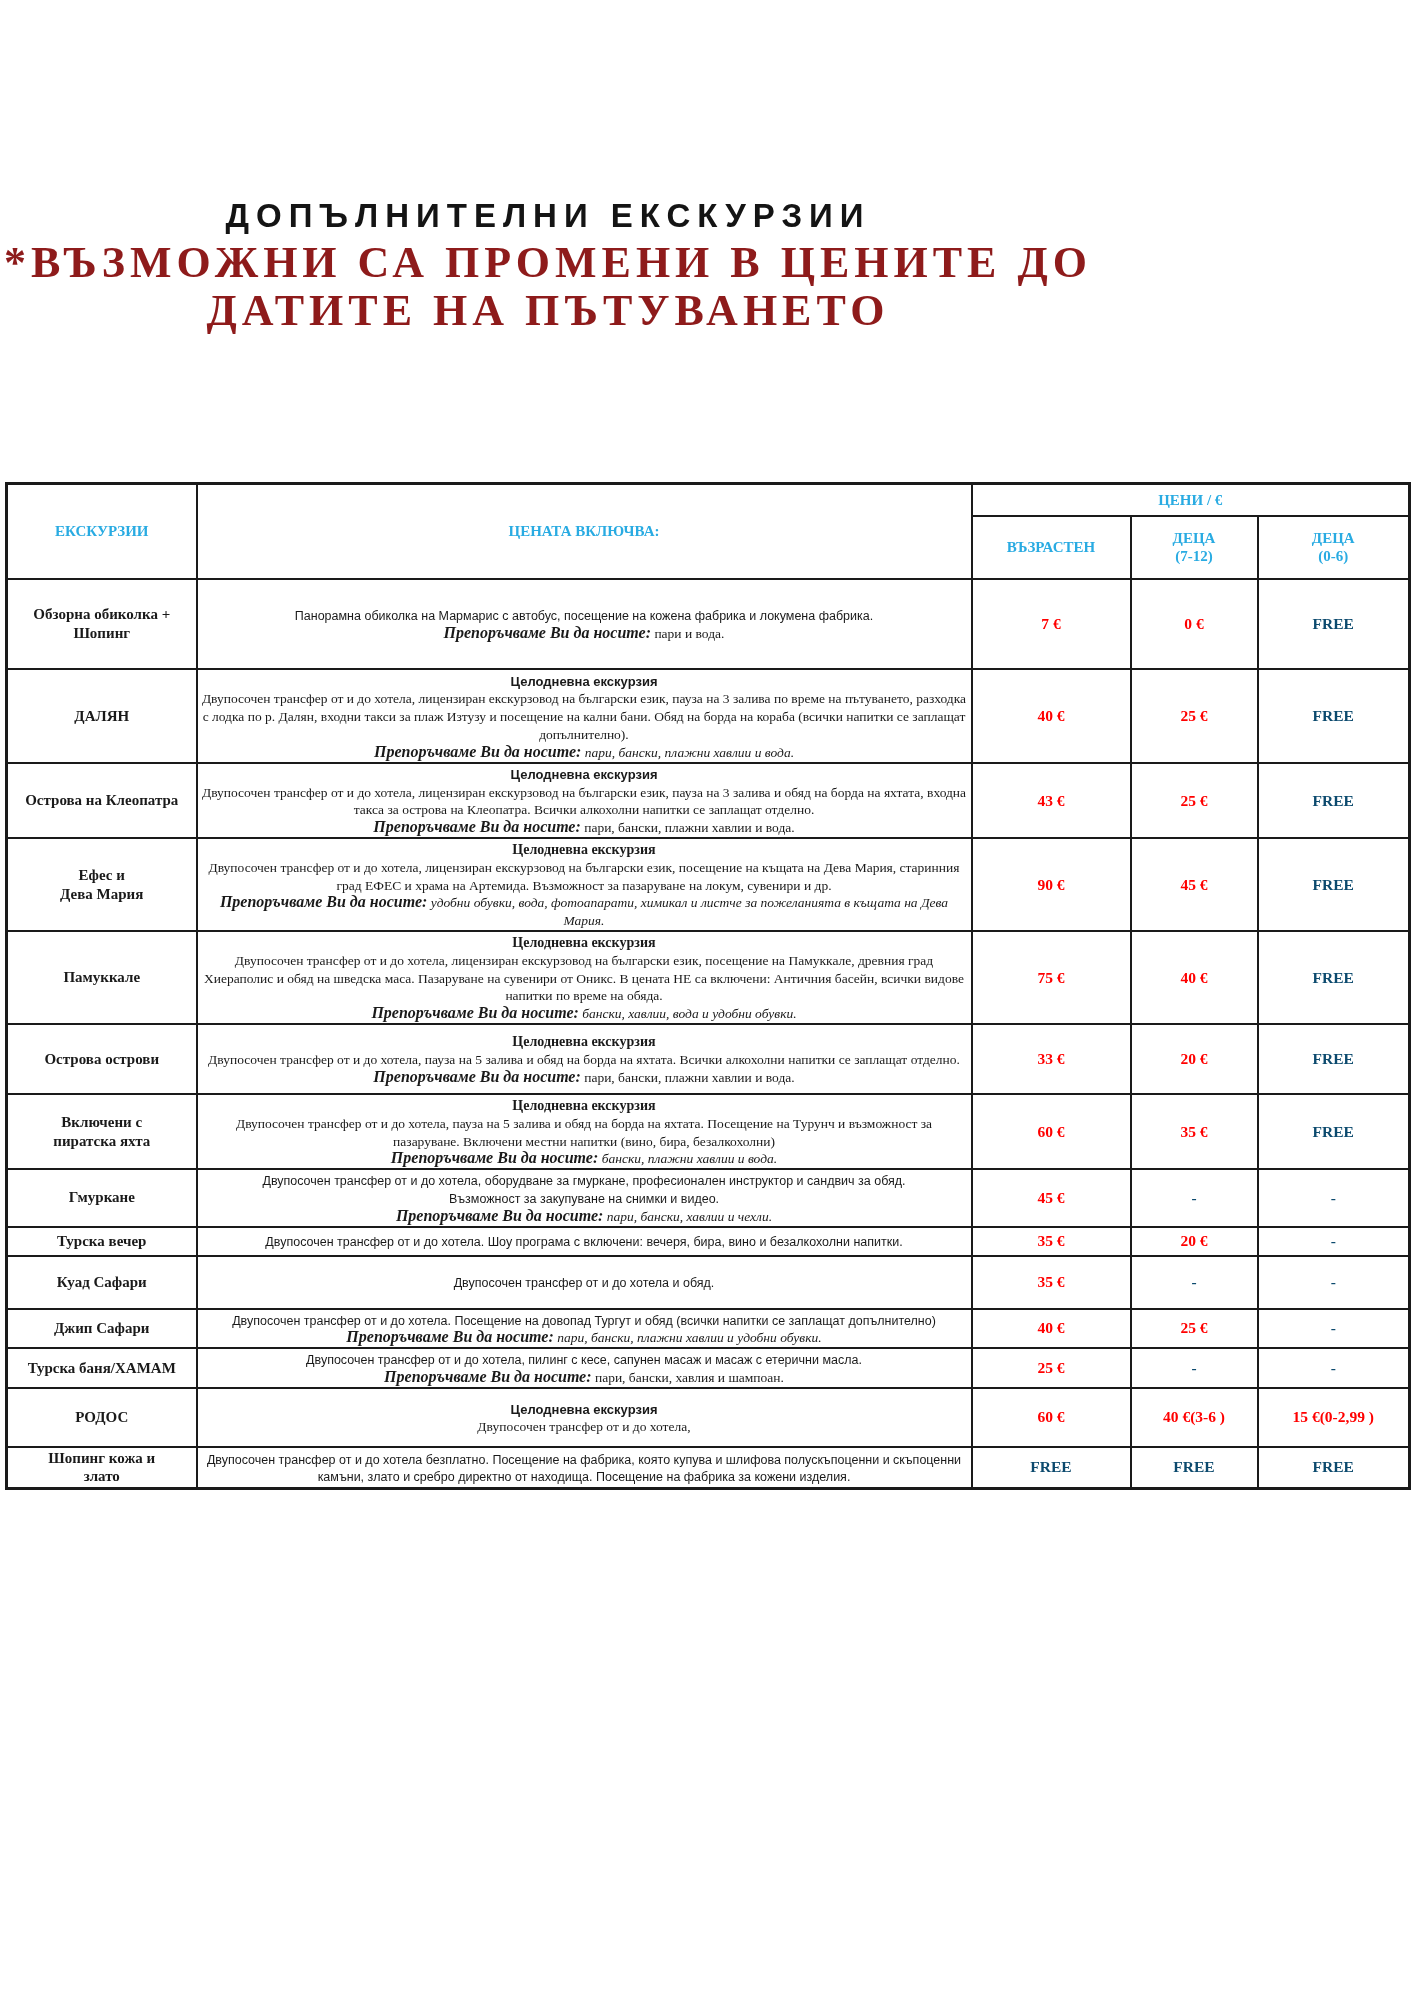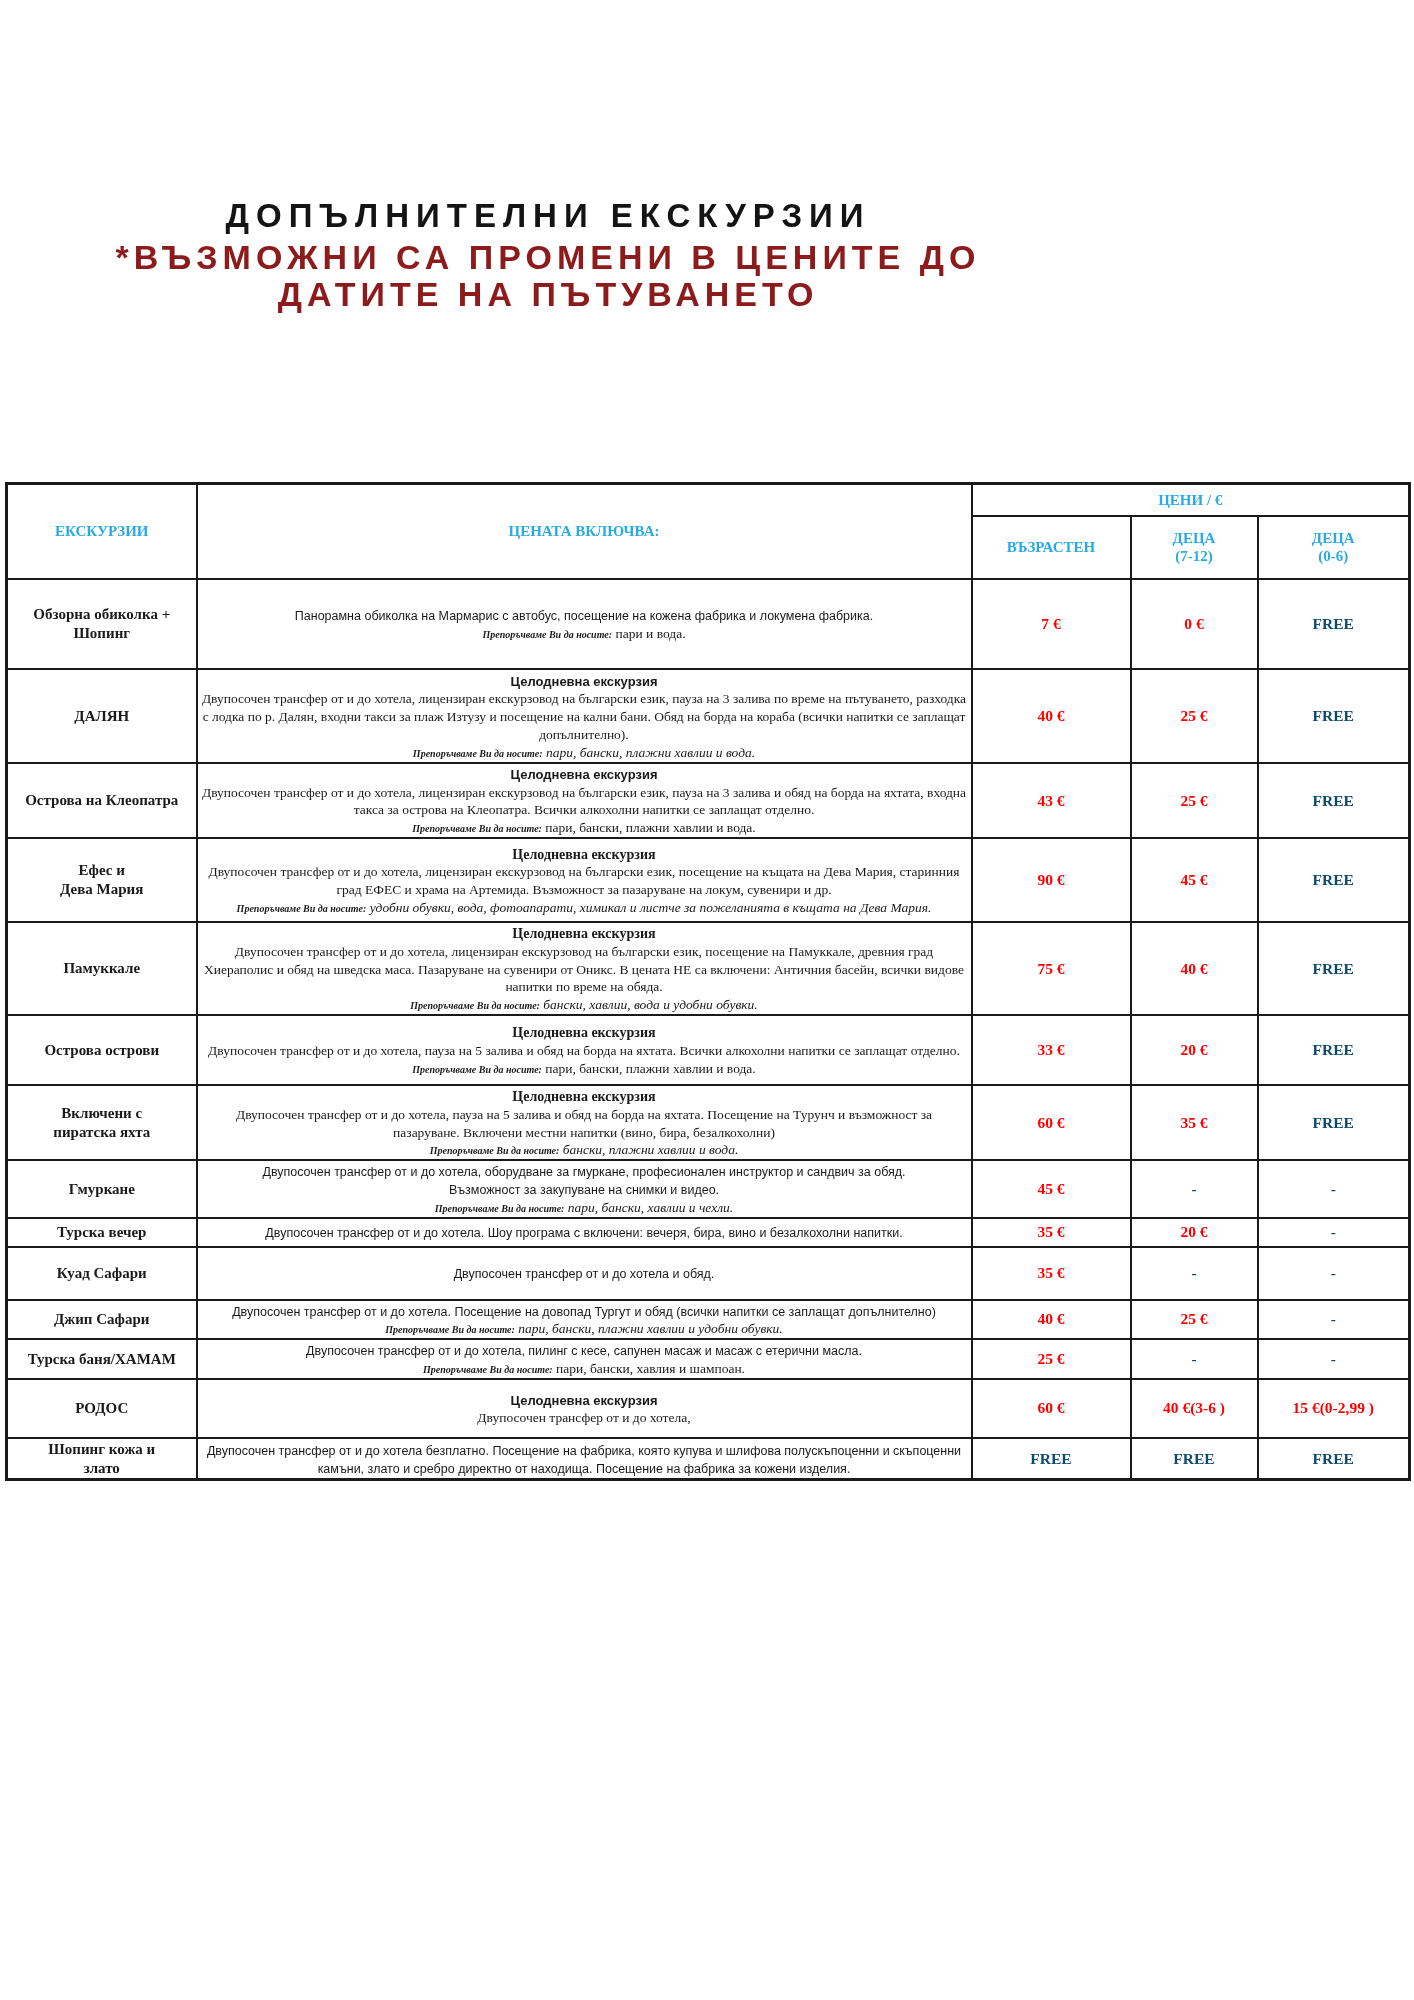--- a/index.html
+++ b/index.html
@@ -6,22 +6,22 @@
   .page {
     position:relative; width:1414px; height:1624px; background:#ffffff;
     font-family:"Liberation Serif", serif; color:#1a1a1a; overflow:hidden;
   }
   .heading { position:absolute; top:198px; left:0; width:1096px; text-align:center; }
   .t1 {
     font-family:"Liberation Sans", sans-serif; font-weight:bold;
     font-size:33px; letter-spacing:7px; color:#141414; margin-bottom:5px; line-height:1.1;
   }
   .t2 {
-    font-family:Liberation Sans, sans-serif; font-weight:bold;
-    font-size:34px; letter-spacing:5px; color:#8E1B1B; line-height:1.08;
+    font-family:Liberation Serif, serif; font-weight:bold;
+    font-size:44px; letter-spacing:5px; color:#8E1B1B; line-height:1.08;
   }
   table.exc {
     position:absolute; top:482px; left:5px; width:1403px;
     border-collapse:collapse; table-layout:fixed; border:3px solid #1a1a1a;
   }
   .exc th, .exc td {
     border:2px solid #1a1a1a; padding:1px 4px; text-align:center;
     vertical-align:middle; overflow:hidden;
   }
   .hd {
@@ -34,21 +34,21 @@
     font-weight:bold; font-size:15px; white-space:pre-line; line-height:1.25;
     font-family:"Liberation Serif", serif;
   }
   .desc-cell { line-height:1.1; }
   .desc-cell .line { margin:0; }
   .seg-sans        { font-family:"Liberation Sans", sans-serif; font-size:12.5px; }
   .seg-serif       { font-family:"Liberation Serif", serif; font-size:13.5px; }
   .seg-serif-i     { font-family:"Liberation Serif", serif; font-size:13.5px; font-style:italic; }
   .seg-head-sans   { font-family:"Liberation Sans", sans-serif; font-size:13px; font-weight:bold; }
   .seg-head-serif  { font-family:"Liberation Serif", serif; font-size:14px; font-weight:bold; }
-  .seg-rec         { font-family:"Liberation Serif", serif; font-size:10px; font-weight:bold; font-style:italic; }
+  .seg-rec         { font-family:"Liberation Serif", serif; font-size:16px; font-weight:bold; font-style:italic; }
   .price-cell { font-weight:bold; font-size:15.5px; font-family:"Liberation Serif", serif; }
   .price-red  { color:#FF0000; }
   .price-dark { color:#0c4a6e; }
 </style>
 </head>
 <body>
 
 <div class="page">
 
   <div class="heading">

